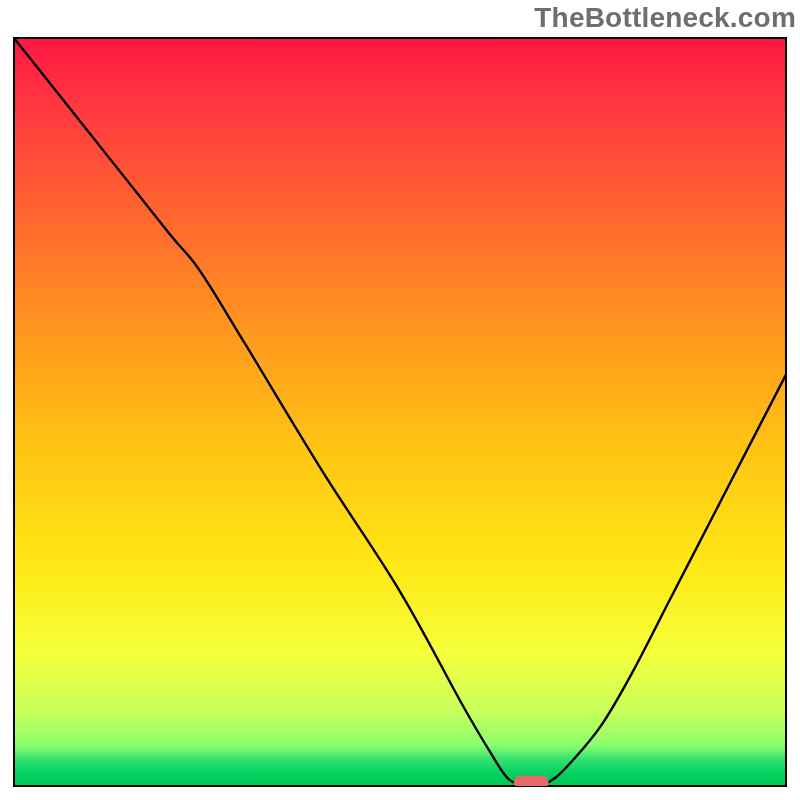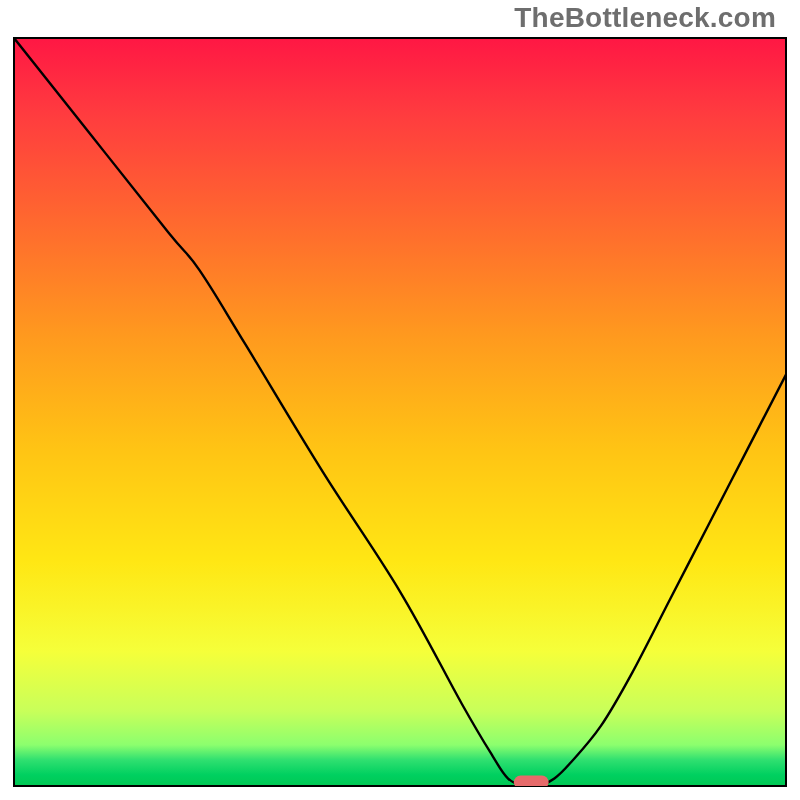--- a/index.html
+++ b/index.html
@@ -12,21 +12,21 @@
     overflow: hidden;
   }
   .stage {
     position: relative;
     width: 800px;
     height: 800px;
   }
   .watermark {
     position: absolute;
     top: 2px;
-    right: 24px;
+    right: 4px;
     font-size: 28px;
     font-weight: 600;
     color: #6e6e6e;
     letter-spacing: 0.2px;
     user-select: none;
   }
   svg {
     position: absolute;
     inset: 0;
     width: 800px;

